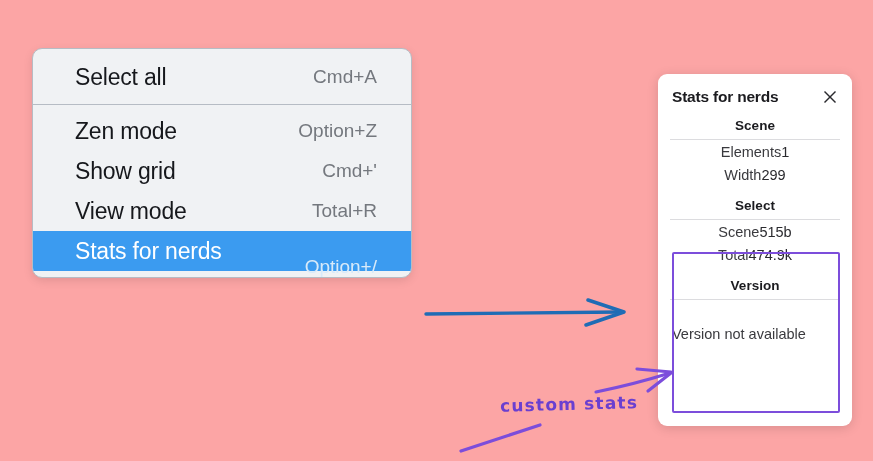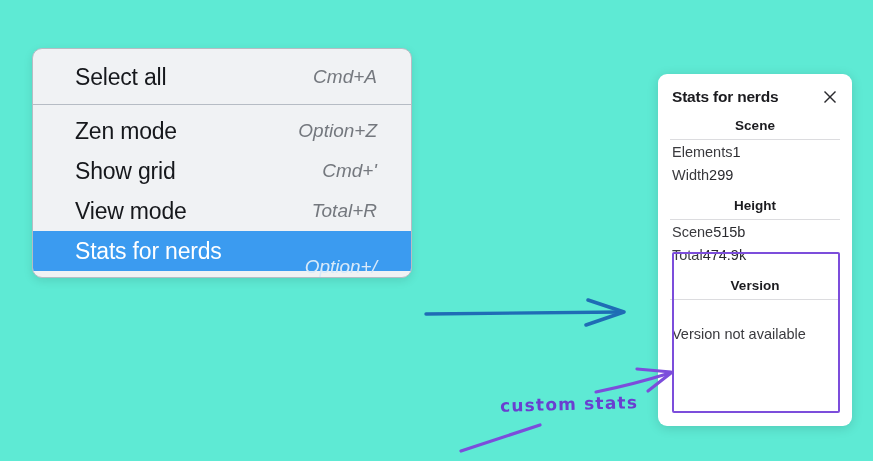--- a/index.html
+++ b/index.html
@@ -4,21 +4,21 @@
 <style>
   html, body {
     margin: 0;
     padding: 0;
     background: #ffffff;
   }
   #stage {
     position: relative;
     width: 873px;
     height: 461px;
-    background: #5eead4;
+    background: #fca5a5;
     overflow: hidden;
     font-family: "Liberation Sans", sans-serif;
   }
 
   
   #context-menu {
     position: absolute;
     left: 32px;
     top: 48px;
     width: 378px;
@@ -48,21 +48,20 @@
   .menu-item .mi-label {
     font-size: 23px;
     color: #16181c;
     letter-spacing: -0.2px;
     white-space: nowrap;
   }
   .menu-item .mi-shortcut {
     font-size: 19px;
     color: #74787e;
     white-space: nowrap;
-    font-style: italic;
   }
   .menu-item.selected {
     background: #3b9bf0;
   }
   .menu-item.selected .mi-label { color: #ffffff; }
   .menu-item.selected .mi-shortcut { color: #d8eaf9; margin-top: 32px; }
 
   
   #stats-panel {
     position: absolute;
@@ -101,21 +100,21 @@
     color: #1b1b1f;
     padding: 12px 0 6px 0;
   }
   .rule {
     height: 1px;
     background: #dcdcdf;
     width: 100%;
   }
   .srow {
     display: flex;
-    justify-content: flex-start;
+    justify-content: center;
     align-items: center;
     font-size: 14.5px;
     color: #3a3a3e;
     padding: 4px 2px 3px 2px;
   }
   .srow .sv { color: #2a2a2e; }
   .single-row {
     font-size: 14.5px;
     color: #3a3a3e;
     padding: 6px 2px 3px 2px;
@@ -207,21 +206,21 @@
     <div class="rule"></div>
     <div class="srow">
       <span class="sl">Elements</span>
       <span class="sv">1</span>
     </div>
     <div class="srow">
       <span class="sl">Width</span>
       <span class="sv">299</span>
     </div>
 
-    <div class="section-head">Height</div>
+    <div class="section-head">Select</div>
     <div class="rule"></div>
     <div class="srow">
       <span class="sl">Scene</span>
       <span class="sv">515b</span>
     </div>
     <div class="srow">
       <span class="sl">Total</span>
       <span class="sv">474.9k</span>
     </div>
 

